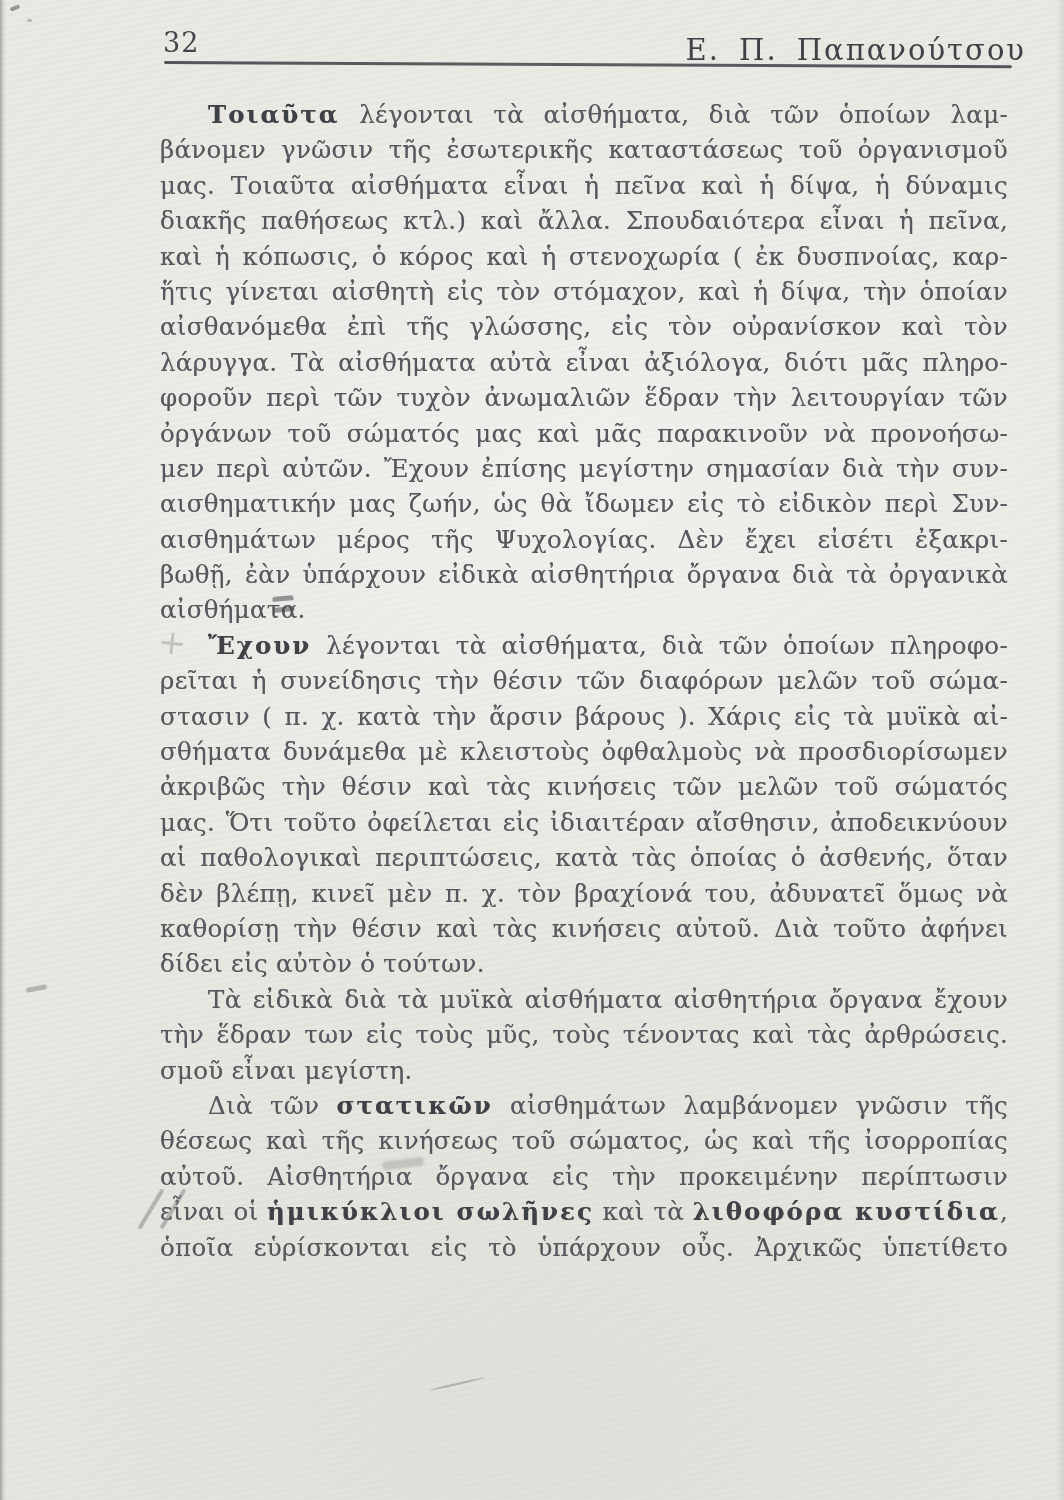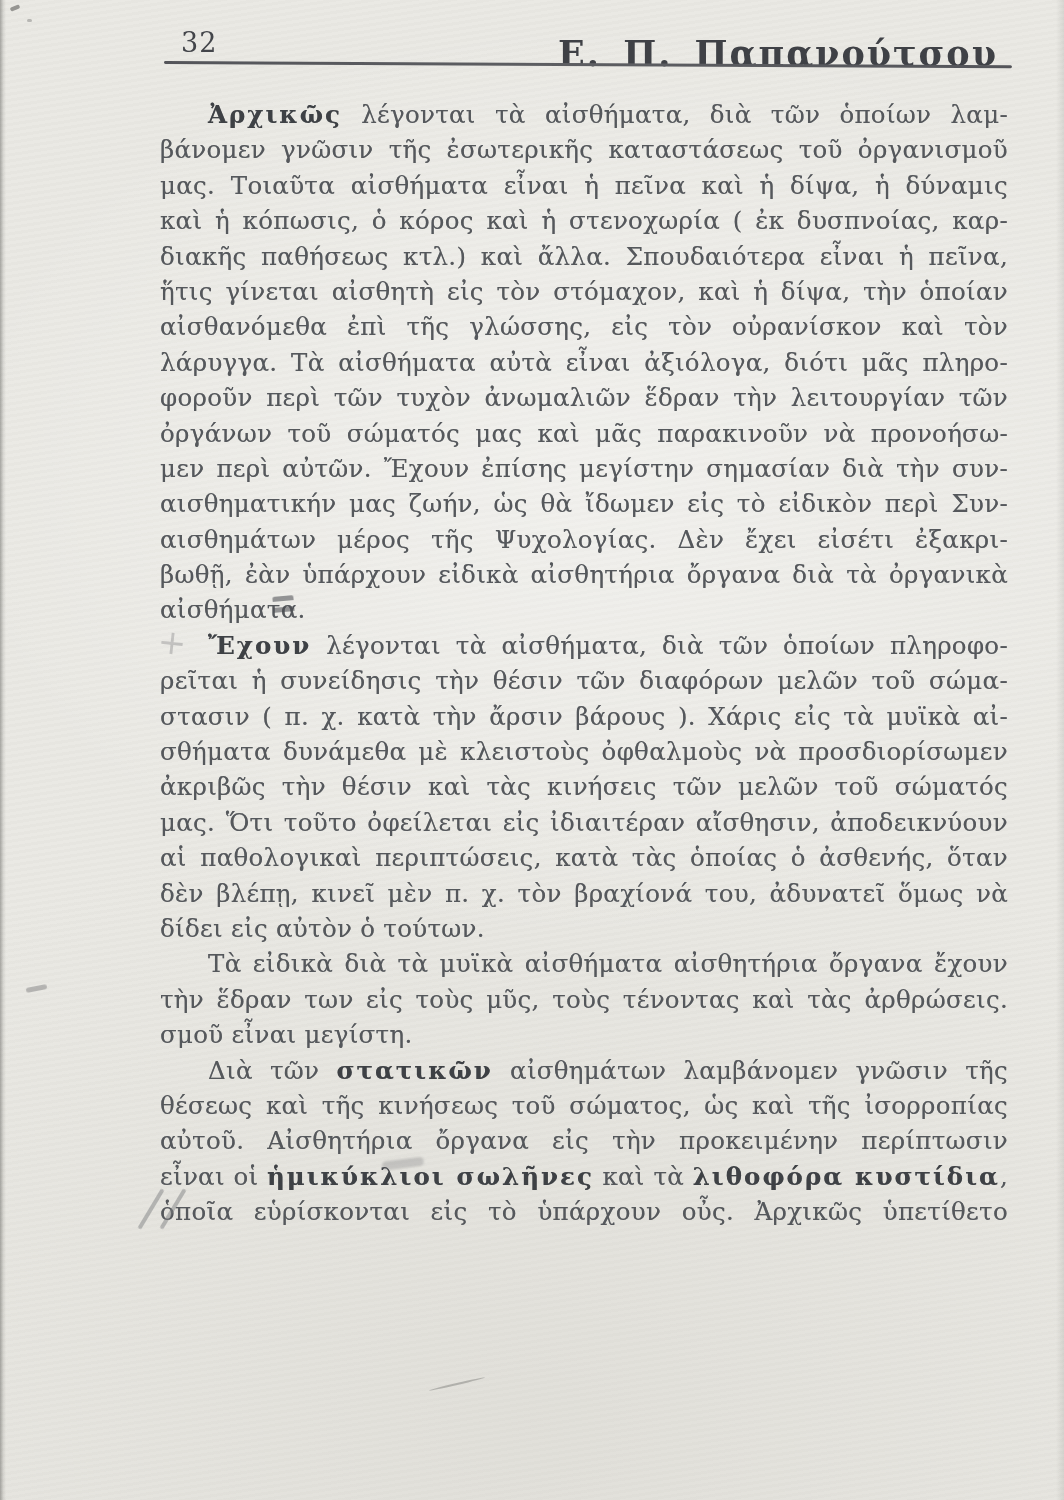--- a/index.html
+++ b/index.html
@@ -14,22 +14,22 @@
     color:var(--ink,#55585c);
   }
   .edge-left{position:absolute;left:0;top:0;width:6px;height:100%;
     background:linear-gradient(90deg, rgba(55,55,52,0.38), rgba(55,55,52,0.10) 55%, rgba(55,55,52,0));}
   .edge-right{position:absolute;right:0;top:0;width:8px;height:100%;
     background:linear-gradient(270deg, rgba(55,55,52,0.10), rgba(55,55,52,0));}
   .speck{position:absolute;background:rgba(70,70,68,0.5);border-radius:2px;}
   .speck.s1{left:10px;top:6px;width:10px;height:4px;transform:rotate(-22deg);}
   .speck.s2{left:27px;top:19px;width:5px;height:3px;opacity:.6;}
 
-  .page-number{position:absolute;left:163px;top:27px;font-size:27px;letter-spacing:1px;color:#43454a;margin-left:18px;}
-  .author{position:absolute;right:66px;top:33px;font-size:35px;letter-spacing:2px;word-spacing:8px;color:#3f4146;font-weight:bold;}
+  .page-number{position:absolute;left:163px;top:27px;font-size:27px;letter-spacing:1px;color:#43454a;}
+  .author{position:absolute;right:38px;top:33px;font-size:29px;letter-spacing:2px;word-spacing:8px;color:#3f4146;}
   .rule{position:absolute;left:164px;top:61px;width:848px;height:3px;
     background:linear-gradient(90deg,#54555a,#5d5e62 45%,#54555a);
     transform:rotate(0.28deg);transform-origin:left center;border-radius:2px;}
 
   .text-block{position:absolute;left:160px;top:97px;width:848px;}
   .line{
     height:35.4px;line-height:35.4px;font-size:24.5px;letter-spacing:0.3px;
     text-align:justify;text-align-last:justify;overflow:hidden;
     text-shadow:0 0 0.5px rgba(85,88,92,0.55);
   }
@@ -62,45 +62,46 @@
   <div class="edge-right"></div>
   <div class="speck s1"></div>
   <div class="speck s2"></div>
 
   <div class="page-number">32</div>
   <div class="author">Ε. Π. Παπανούτσου</div>
   <div class="rule"></div>
 
   <div class="text-block">
       <div>
-        <div class="line first"><span class="b">Ἀρχικῶς</span><span> λέγονται τὰ αἰσθήματα, διὰ τῶν ὁποίων λαμ-</span></div>
+        <div class="line first"><span class="b">Τοιαῦτα</span><span> λέγονται τὰ αἰσθήματα, διὰ τῶν ὁποίων λαμ-</span></div>
         <div class="line"><span>βάνομεν γνῶσιν τῆς ἐσωτερικῆς καταστάσεως τοῦ ὀργανισμοῦ</span></div>
         <div class="line"><span>μας. Τοιαῦτα αἰσθήματα εἶναι ἡ πεῖνα καὶ ἡ δίψα, ἡ δύναμις</span></div>
+        <div class="line"><span>διακῆς παθήσεως κτλ.) καὶ ἄλλα. Σπουδαιότερα εἶναι ἡ πεῖνα,</span></div>
         <div class="line"><span>καὶ ἡ κόπωσις, ὁ κόρος καὶ ἡ στενοχωρία ( ἐκ δυσπνοίας, καρ-</span></div>
-        <div class="line"><span>διακῆς παθήσεως κτλ.) καὶ ἄλλα. Σπουδαιότερα εἶναι ἡ πεῖνα,</span></div>
         <div class="line"><span>ἥτις γίνεται αἰσθητὴ εἰς τὸν στόμαχον, καὶ ἡ δίψα, τὴν ὁποίαν</span></div>
         <div class="line"><span>αἰσθανόμεθα ἐπὶ τῆς γλώσσης, εἰς τὸν οὐρανίσκον καὶ τὸν</span></div>
         <div class="line"><span>λάρυγγα. Τὰ αἰσθήματα αὐτὰ εἶναι ἀξιόλογα, διότι μᾶς πληρο-</span></div>
         <div class="line"><span>φοροῦν περὶ τῶν τυχὸν ἀνωμαλιῶν ἕδραν τὴν λειτουργίαν τῶν</span></div>
         <div class="line"><span>ὀργάνων τοῦ σώματός μας καὶ μᾶς παρακινοῦν νὰ προνοήσω-</span></div>
         <div class="line"><span>μεν περὶ αὐτῶν. Ἔχουν ἐπίσης μεγίστην σημασίαν διὰ τὴν συν-</span></div>
         <div class="line"><span>αισθηματικήν μας ζωήν, ὡς θὰ ἴδωμεν εἰς τὸ εἰδικὸν περὶ Συν-</span></div>
         <div class="line"><span>αισθημάτων μέρος τῆς Ψυχολογίας. Δὲν ἔχει εἰσέτι ἐξακρι-</span></div>
         <div class="line"><span>βωθῇ, ἐὰν ὑπάρχουν εἰδικὰ αἰσθητήρια ὄργανα διὰ τὰ ὀργανικὰ</span></div>
         <div class="line flush"><span>αἰσθήματα.</span></div>
       </div>
       <div>
         <div class="line first"><span class="b">Ἔχουν</span><span> λέγονται τὰ αἰσθήματα, διὰ τῶν ὁποίων πληροφο-</span></div>
         <div class="line"><span>ρεῖται ἡ συνείδησις τὴν θέσιν τῶν διαφόρων μελῶν τοῦ σώμα-</span></div>
         <div class="line"><span>στασιν ( π. χ. κατὰ τὴν ἄρσιν βάρους ). Χάρις εἰς τὰ μυϊκὰ αἰ-</span></div>
         <div class="line"><span>σθήματα δυνάμεθα μὲ κλειστοὺς ὀφθαλμοὺς νὰ προσδιορίσωμεν</span></div>
         <div class="line"><span>ἀκριβῶς τὴν θέσιν καὶ τὰς κινήσεις τῶν μελῶν τοῦ σώματός</span></div>
         <div class="line"><span>μας. Ὅτι τοῦτο ὀφείλεται εἰς ἰδιαιτέραν αἴσθησιν, ἀποδεικνύουν</span></div>
         <div class="line"><span>αἱ παθολογικαὶ περιπτώσεις, κατὰ τὰς ὁποίας ὁ ἀσθενής, ὅταν</span></div>
         <div class="line"><span>δὲν βλέπῃ, κινεῖ μὲν π. χ. τὸν βραχίονά του, ἀδυνατεῖ ὅμως νὰ</span></div>
+        <div class="line"><span>καθορίσῃ τὴν θέσιν καὶ τὰς κινήσεις αὐτοῦ. Διὰ τοῦτο ἀφήνει</span></div>
         <div class="line flush"><span>δίδει εἰς αὐτὸν ὁ τούτων.</span></div>
       </div>
       <div>
         <div class="line first"><span>Τὰ εἰδικὰ διὰ τὰ μυϊκὰ αἰσθήματα αἰσθητήρια ὄργανα ἔχουν</span></div>
         <div class="line"><span>τὴν ἕδραν των εἰς τοὺς μῦς, τοὺς τένοντας καὶ τὰς ἀρθρώσεις.</span></div>
         <div class="line flush"><span>σμοῦ εἶναι μεγίστη.</span></div>
       </div>
       <div>
         <div class="line first"><span>Διὰ τῶν </span><span class="b">στατικῶν</span><span> αἰσθημάτων λαμβάνομεν γνῶσιν τῆς</span></div>
         <div class="line"><span>θέσεως καὶ τῆς κινήσεως τοῦ σώματος, ὡς καὶ τῆς ἰσορροπίας</span></div>

